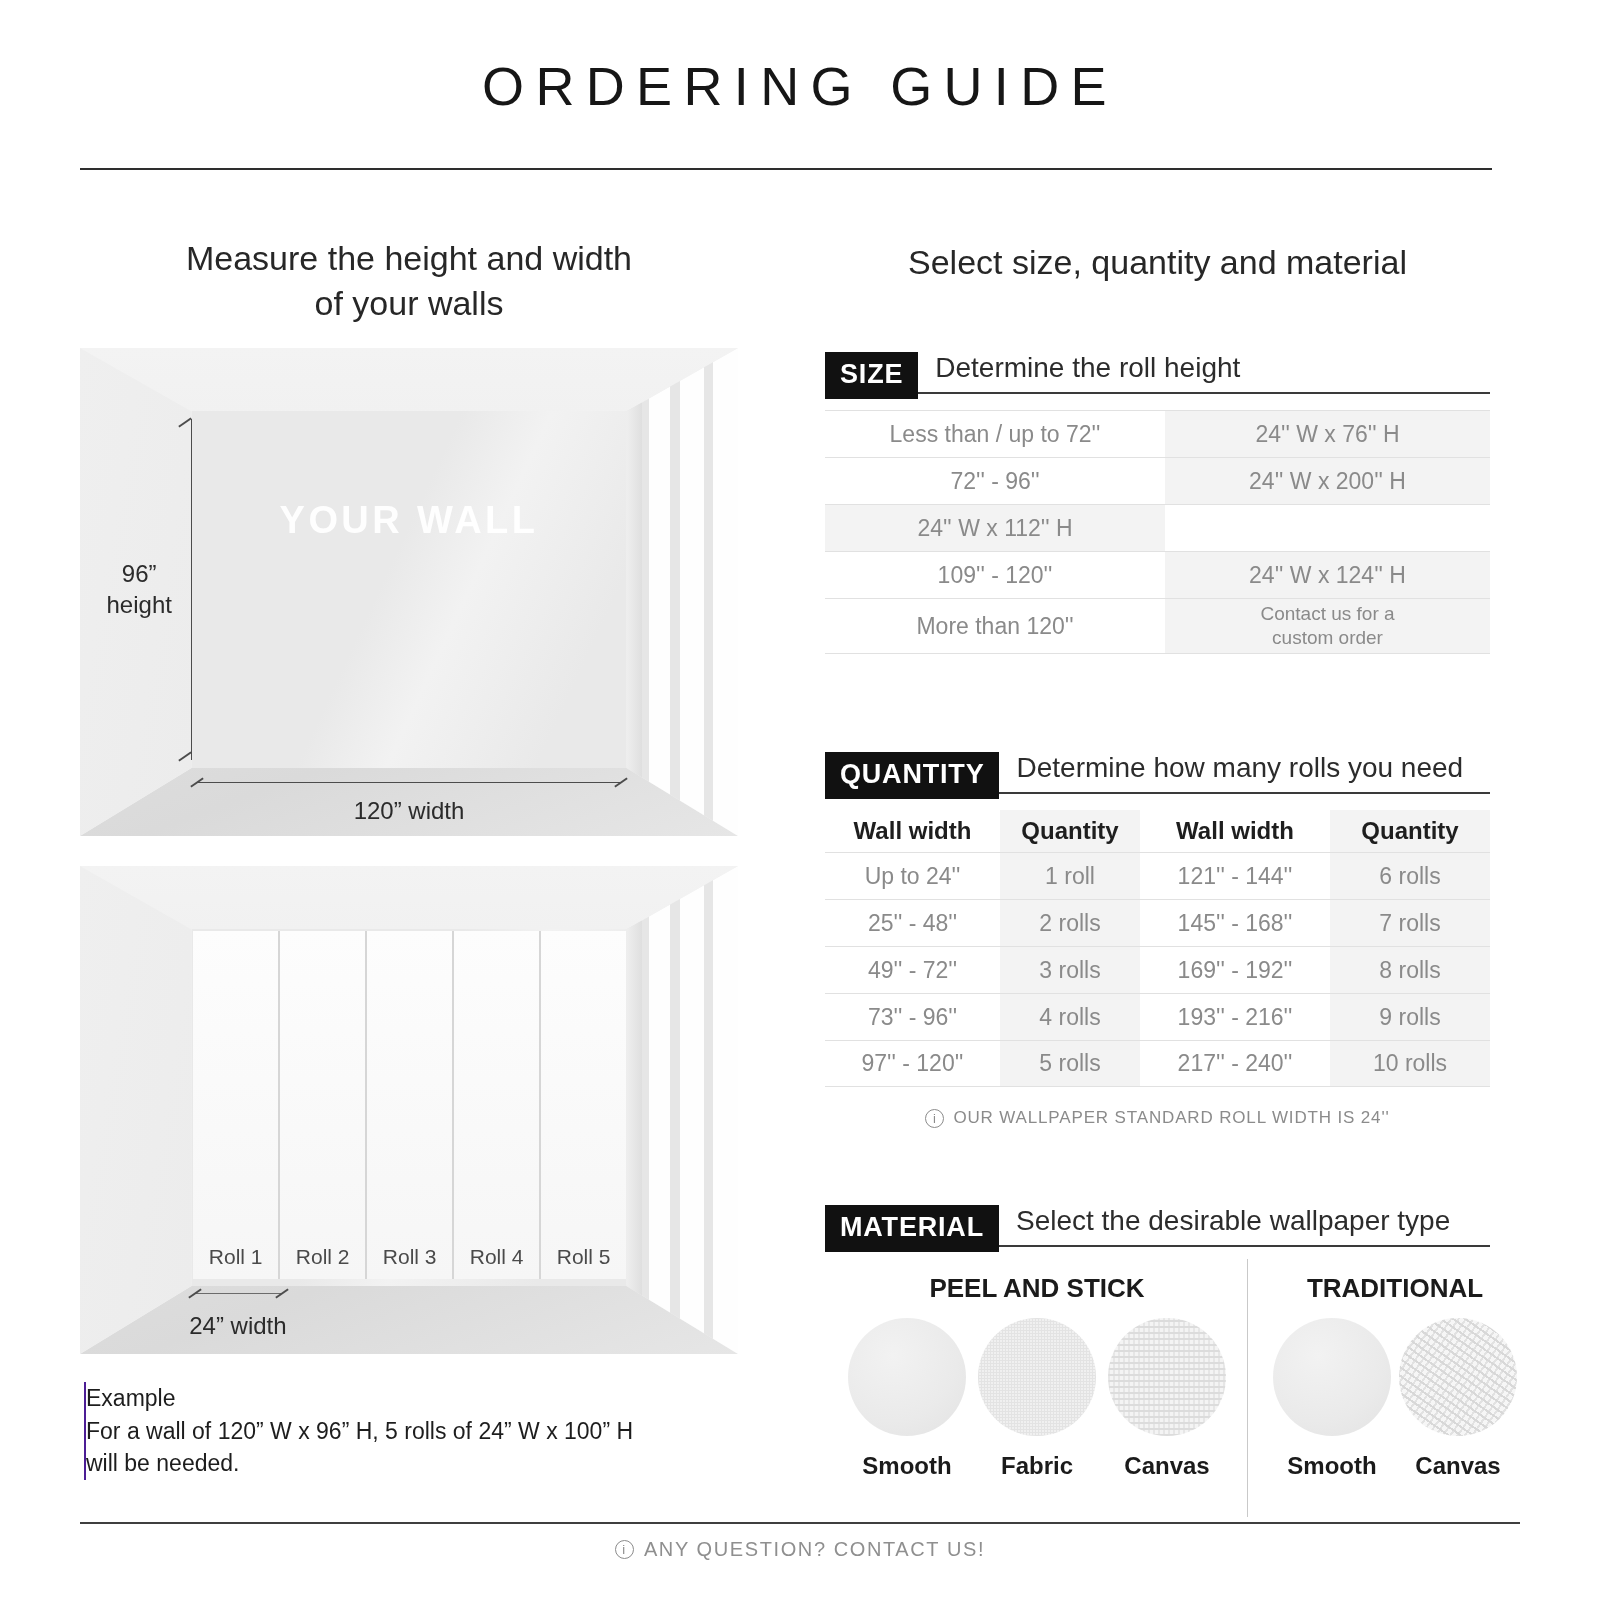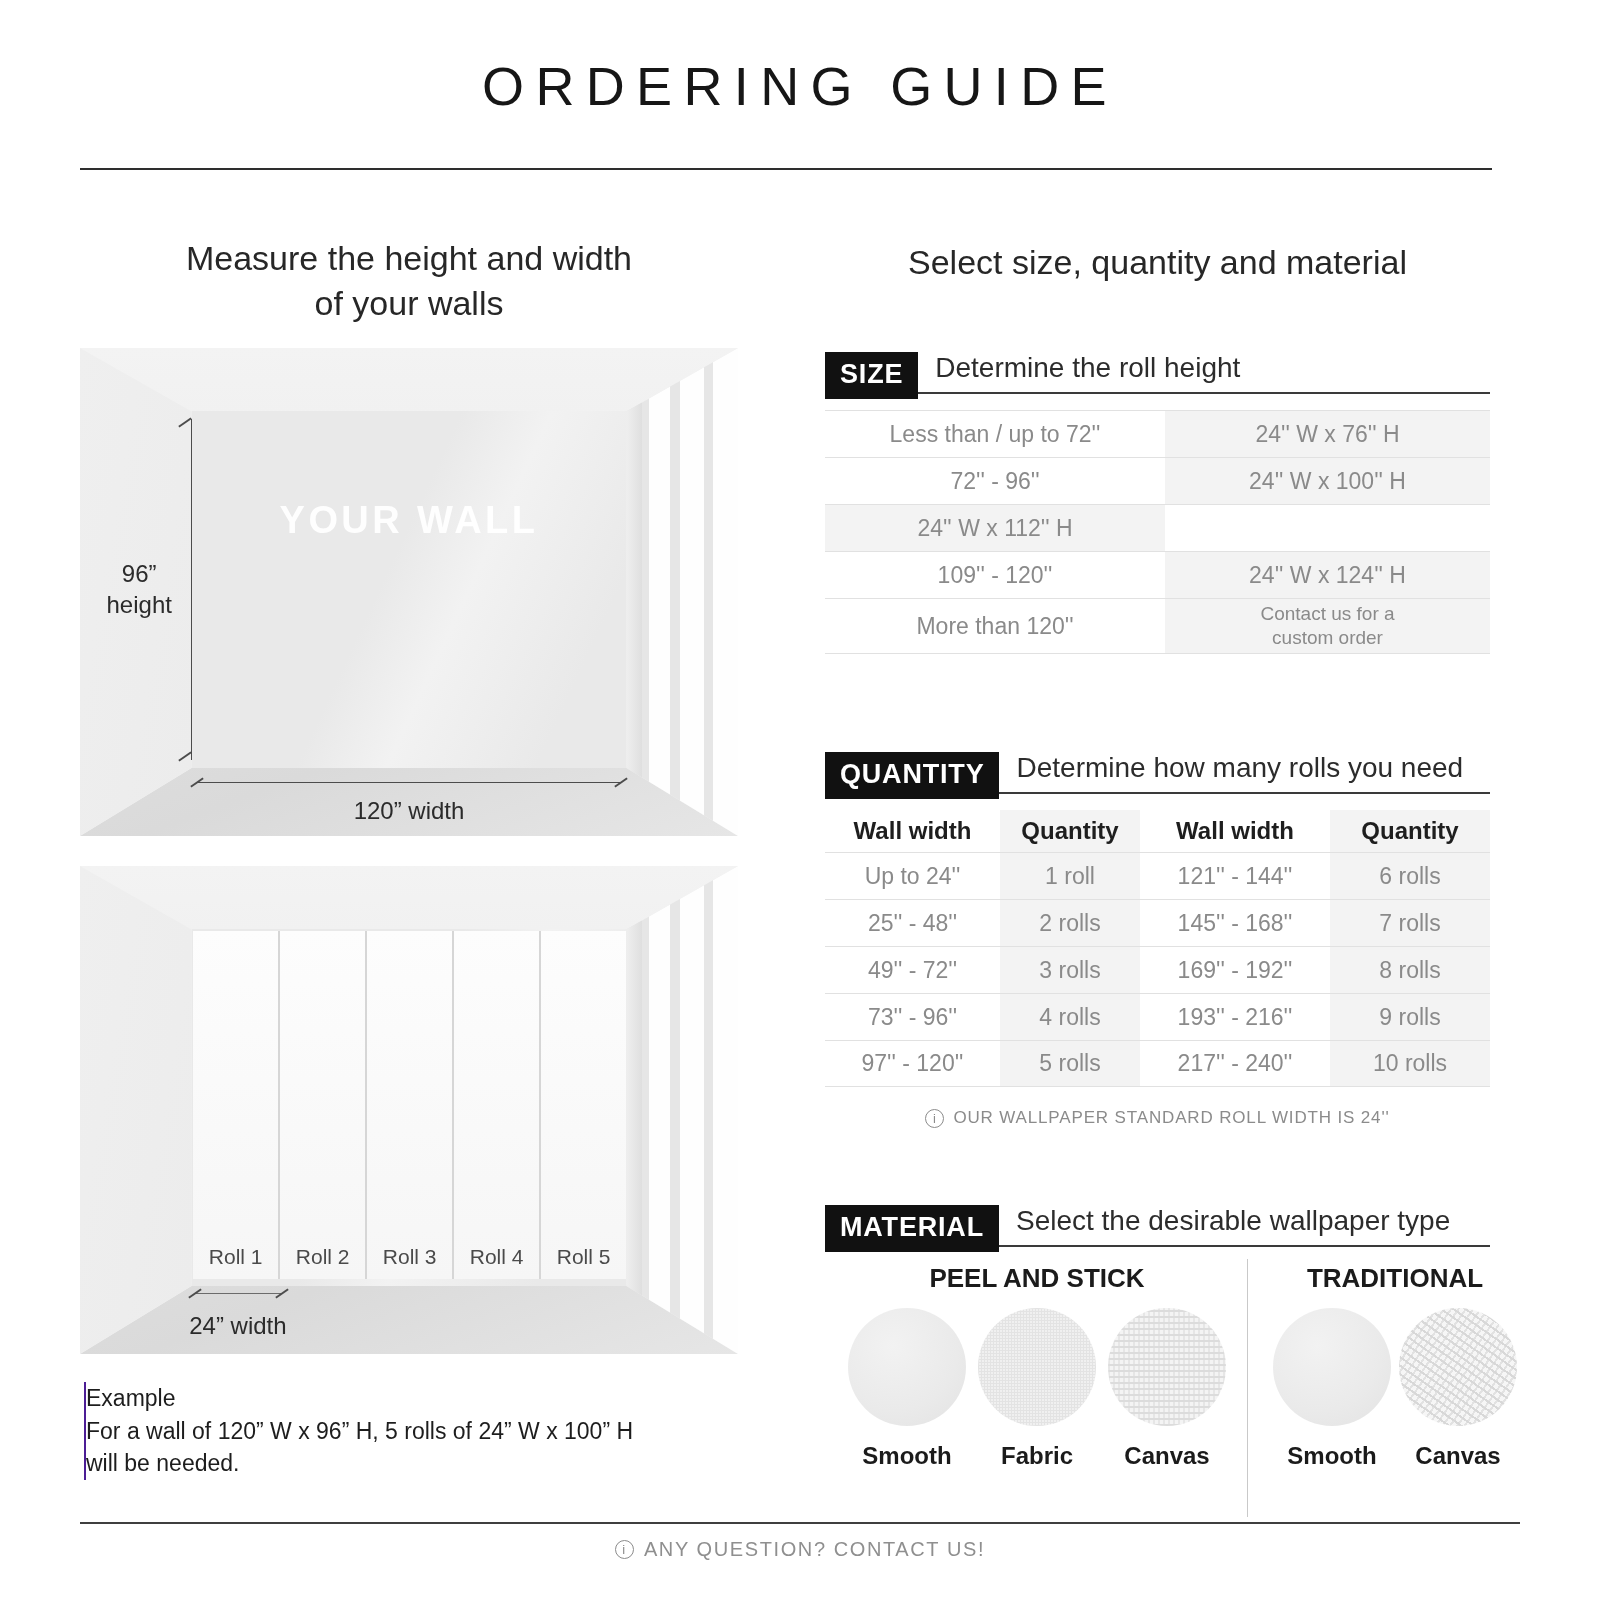--- a/index.html
+++ b/index.html
@@ -98,21 +98,21 @@
   .info-ico { display:inline-flex; align-items:center; justify-content:center;
               width:19px; height:19px; border:1.5px solid #8b8b8b; border-radius:50%;
               font-size:13px; color:#8b8b8b; flex:0 0 auto; }
 
   
   .mat-section { top:1205px; width:700px; }
   .mat-body { position:relative; height:290px; }
   .mat-group { position:absolute; top:0; }
   .mat-group.g1 { left:23px;  width:378px; }
   .mat-group.g2 { left:448px; width:244px; }
-  .mat-title { text-align:center; font-size:26px; font-weight:600; color:#1b1b1b; margin-top:16px; }
+  .mat-title { text-align:center; font-size:26px; font-weight:600; color:#1b1b1b; margin-top:26px; }
   .swatches { display:flex; gap:12px; margin-top:14px; }
   .g2 .swatches { gap:8px; }
   .sw-wrap { width:118px; text-align:center; }
   .swatch { width:118px; height:118px; border-radius:50%; }
   .sw-label { margin-top:16px; font-size:24px; font-weight:600; color:#1b1b1b; }
   .tex-smooth { background:radial-gradient(circle at 38% 32%, #f2f2f2 0%, #eaeaea 60%, #e2e2e2 100%); }
   .tex-fabric { background:
       repeating-linear-gradient(0deg,#e3e3e3 0 1px,transparent 1px 3px),
       repeating-linear-gradient(90deg,#e3e3e3 0 1px,transparent 1px 3px),
       #f0f0f0; }
@@ -210,21 +210,21 @@
       <span class="badge">SIZE</span>
       <span class="sec-sub">Determine the roll height</span>
     </div>
     <div class="tbl size-tbl">
       <div class="trow">
         <div class="tcell">Less than / up to 72''</div>
         <div class="tcell shade">24'' W x 76'' H</div>
       </div>
       <div class="trow">
         <div class="tcell">72'' - 96''</div>
-        <div class="tcell shade">24'' W x 100'' H</div>
+        <div class="tcell shade">24'' W x 200'' H</div>
       </div>
       <div class="trow">
         <div class="tcell shade">24'' W x 112'' H</div>
       </div>
       <div class="trow">
         <div class="tcell">109'' - 120''</div>
         <div class="tcell shade">24'' W x 124'' H</div>
       </div>
       <div class="trow last">
         <div class="tcell">More than 120''</div>

